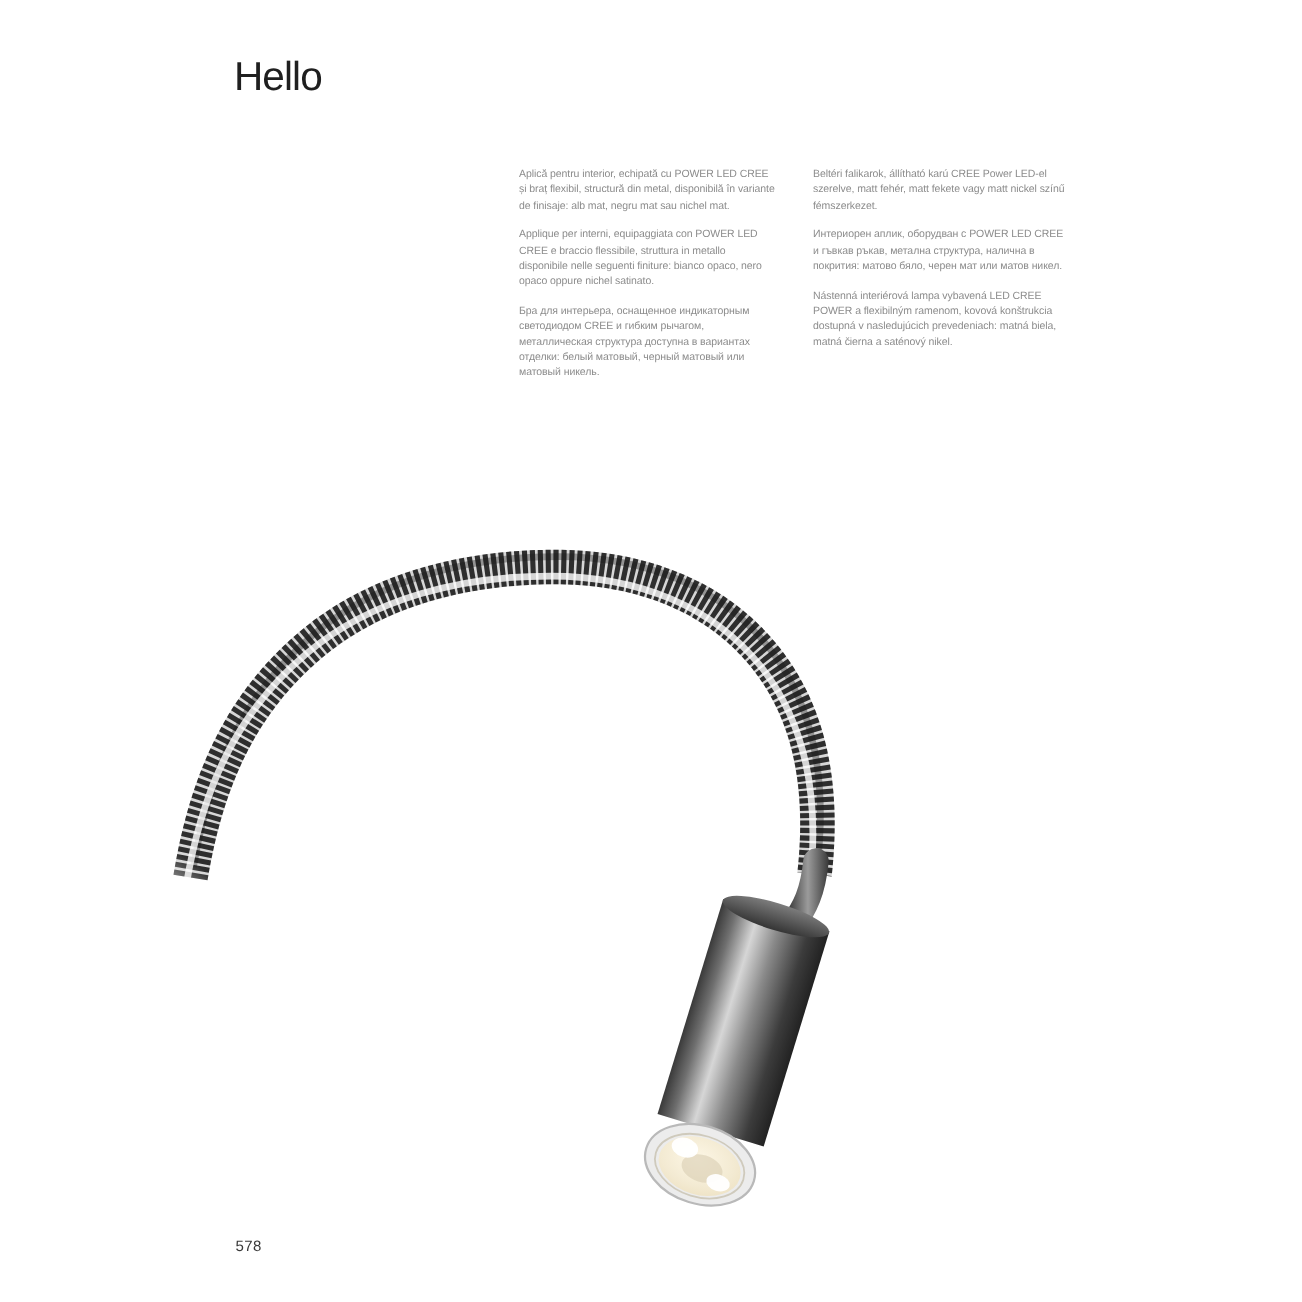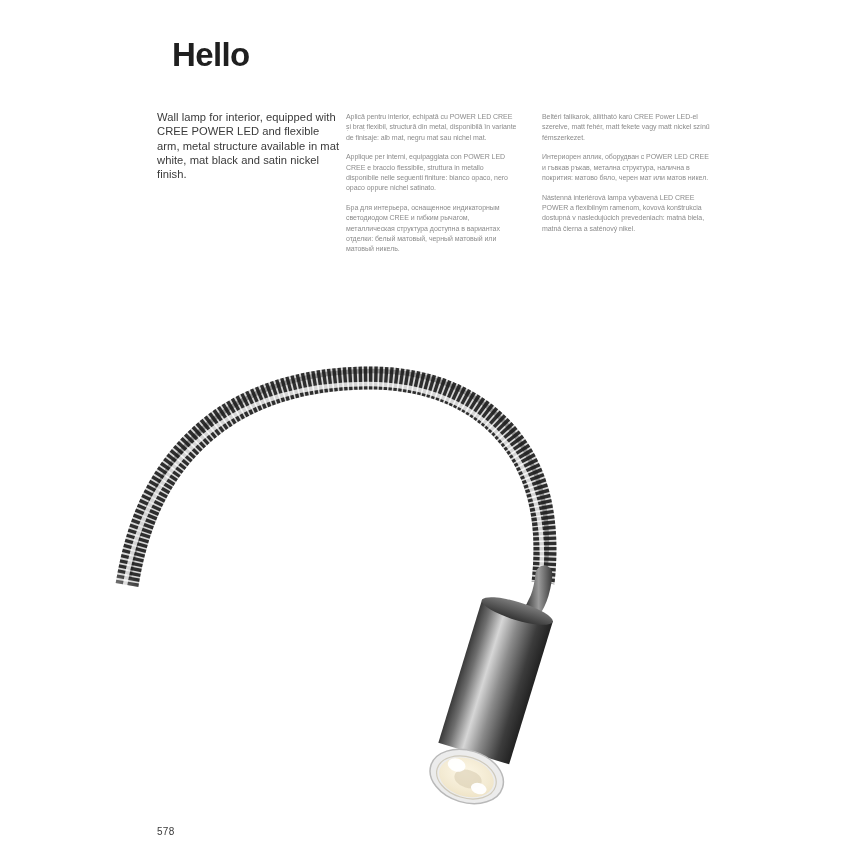--- a/index.html
+++ b/index.html
@@ -14,23 +14,22 @@
   }
   html,body{margin:0;padding:0;background:#eee;}
   .page{
     position:relative;width:868px;height:868px;margin:0 auto;
     background:var(--c-page-bg);
     font-family:"Liberation Sans", sans-serif;
     overflow:hidden;
   }
   .title{
     position:absolute;left:156px;top:36px;
-    font-size:33px;font-weight:700;letter-spacing:-0.6px;
+    font-size:27px;font-weight:400;letter-spacing:-0.6px;
     color:var(--c-title-text);
-    margin-left:16px;
   }
   .desc-en{
     position:absolute;left:157px;top:110px;width:183px;
     font-size:11.2px;line-height:14.3px;font-weight:500;
     letter-spacing:0.05px;color:var(--c-body-text);
   }
   .trans-col{
     position:absolute;top:112px;width:172px;
     font-size:7px;line-height:10.3px;letter-spacing:-0.05px;
     color:var(--c-muted-text);
@@ -44,21 +43,20 @@
   }
   .photo{position:absolute;left:60px;top:350px;width:540px;height:460px;}
 </style>
 </head>
 <body>
 
 <div class="page">
 
   <div class="title">Hello</div>
 
-  <div class="desc-en">Wall lamp for interior, equipped with CREE POWER LED and flexible arm, metal structure available in mat white, mat black and satin nickel finish.</div>
 
   <div class="trans-col col-1">
     <p>Aplică pentru interior, echipată cu POWER LED CREE și braț flexibil, structură din metal, disponibilă în variante de finisaje: alb mat, negru mat sau nichel mat.</p>
     <p>Applique per interni, equipaggiata con POWER LED CREE e braccio flessibile, struttura in metallo disponibile nelle seguenti finiture: bianco opaco, nero opaco oppure nichel satinato.</p>
     <p>Бра для интерьера, оснащенное индикаторным светодиодом CREE и гибким рычагом, металлическая структура доступна в вариантах отделки: белый матовый, черный матовый или матовый никель.</p>
   </div>
 
   <div class="trans-col col-2">
     <p>Beltéri falikarok, állítható karú CREE Power LED-el szerelve, matt fehér, matt fekete vagy matt nickel színű fémszerkezet.</p>
     <p>Интериорен аплик, оборудван с POWER LED CREE и гъвкав ръкав, метална структура, налична в покрития: матово бяло, черен мат или матов никел.</p>

